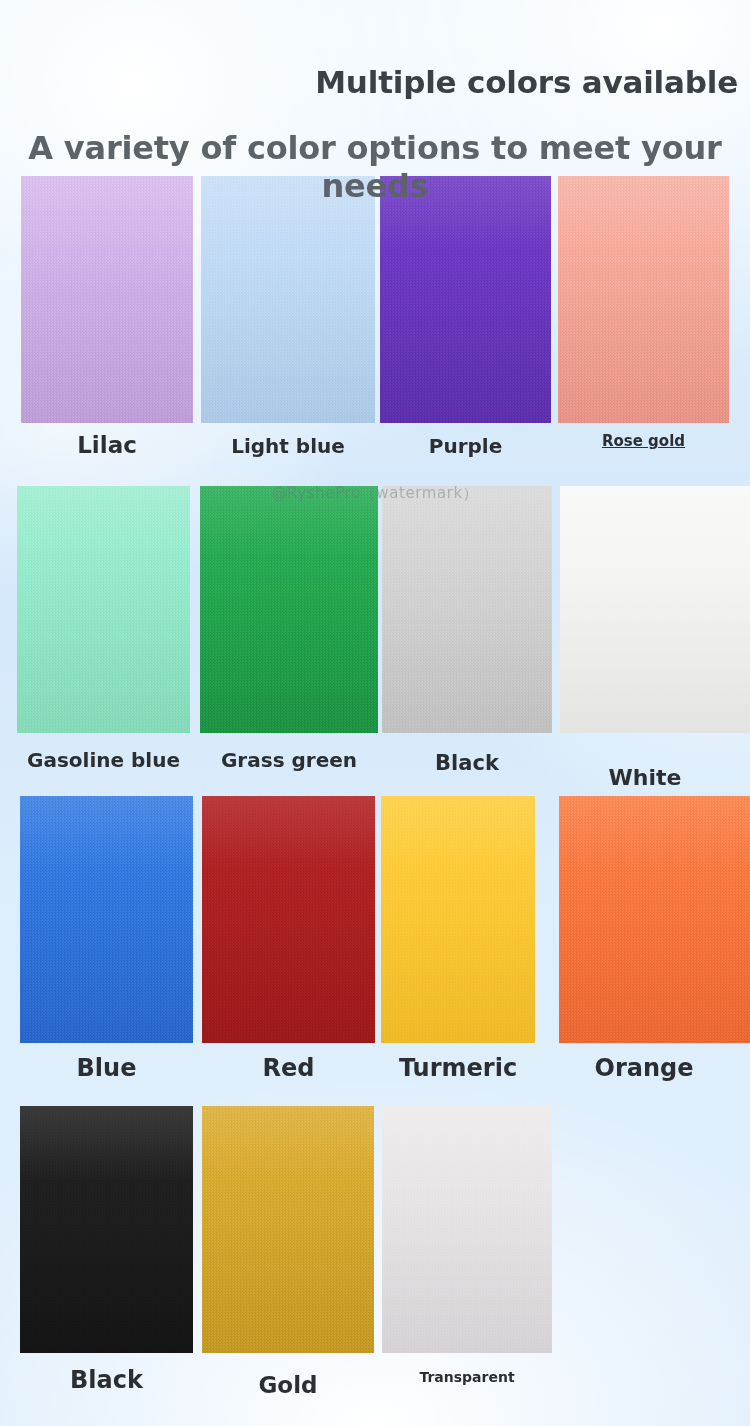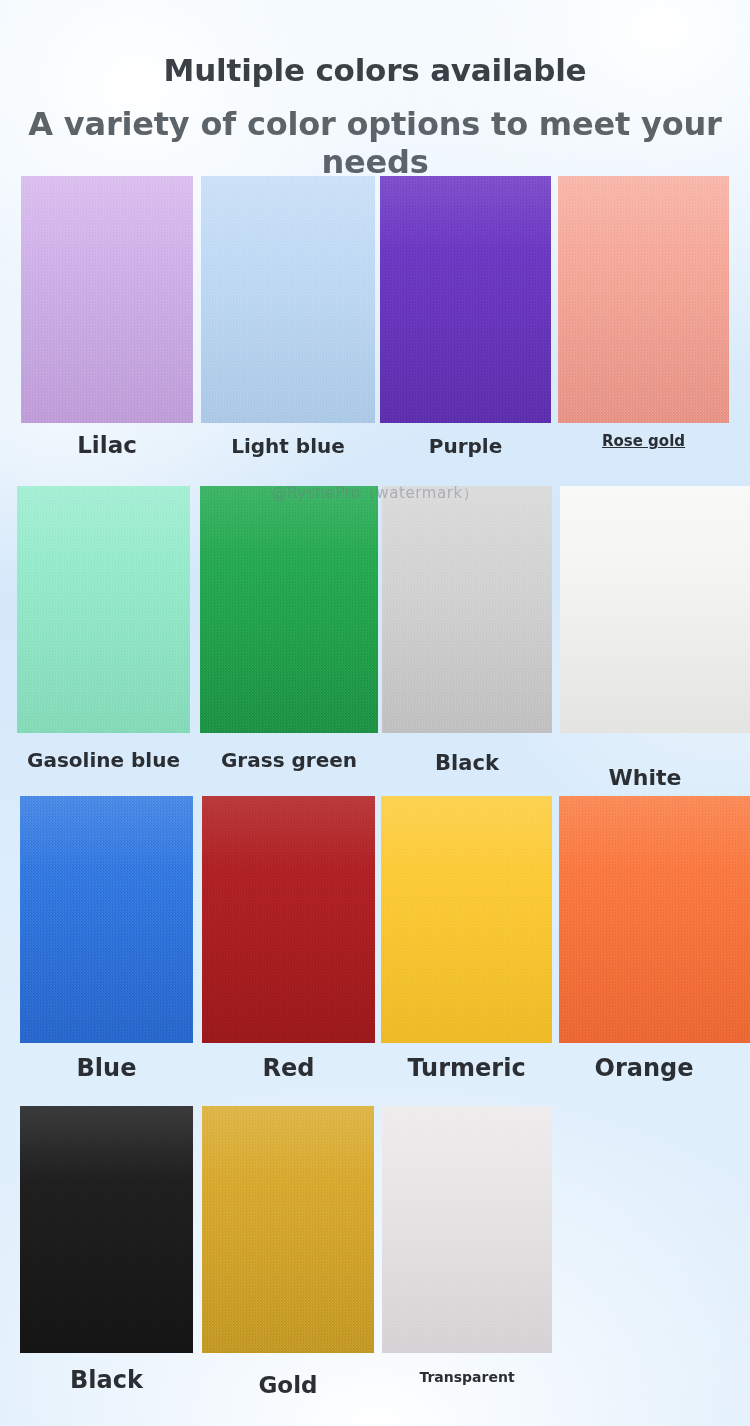--- a/index.html
+++ b/index.html
@@ -39,27 +39,28 @@
   
   .heading {
     position: absolute;
     left: 0;
     top: 0;
     width: 750px;
     text-align: center;
     z-index: 5;
   }
   .title {
-    margin: 0;
+    margin: 12px;
     padding-top: 52px;
     font-size: 31px;
     font-weight: 700;
     letter-spacing: -0.2px;
     color: #3a4045;
     font-family: "DejaVu Sans", sans-serif;
+    text-align: right;
   }
   .subtitle {
     margin: 0;
     padding-top: 17px;
     font-size: 32px;
     font-weight: 700;
     letter-spacing: -0.2px;
     color: #5c6469;
     font-family: "DejaVu Sans", sans-serif;
   }
@@ -207,21 +208,21 @@
 
     <div class="row row-3">
       <div class="cell cell-1" style="left:20px;width:173px;">
         <div class="swatch" style="background: linear-gradient(rgb(53, 119, 225) 0%, rgb(46, 111, 219) 52%, rgb(40, 102, 210) 100%);"></div>
         <div class="caption">Blue</div>
       </div>
       <div class="cell cell-2" style="left:202px;width:173px;">
         <div class="swatch" style="background: linear-gradient(rgb(174, 34, 36) 0%, rgb(168, 30, 32) 52%, rgb(157, 25, 27) 100%);"></div>
         <div class="caption">Red</div>
       </div>
-      <div class="cell cell-3" style="left:381px;width:171px;text-decoration:underline;">
+      <div class="cell cell-3" style="left:381px;width:154px;text-decoration:underline;">
         <div class="swatch" style="background: linear-gradient(rgb(253, 203, 60) 0%, rgb(252, 198, 49) 52%, rgb(248, 191, 39) 100%);"></div>
         <div class="caption">Turmeric</div>
       </div>
       <div class="cell cell-4" style="left:559px;width:191px;">
         <div class="swatch" style="background: linear-gradient(rgb(250, 120, 67) 0%, rgb(249, 111, 58) 52%, rgb(245, 103, 51) 100%);"></div>
         <div class="caption" style="width:170px;">Orange</div>
       </div>
     </div>
 
     <div class="row row-4 row-last">

